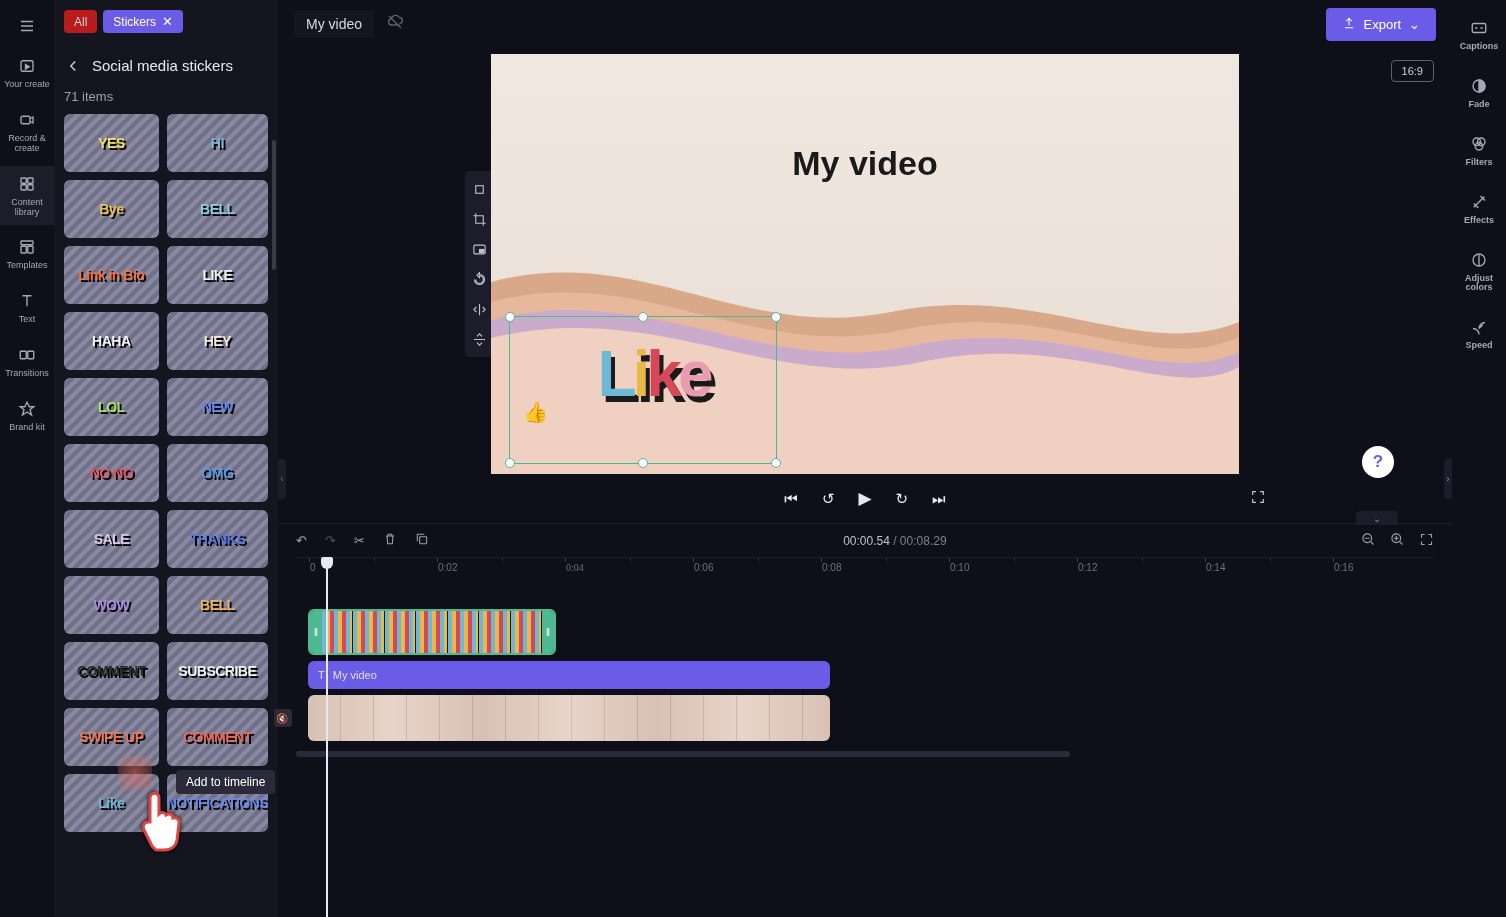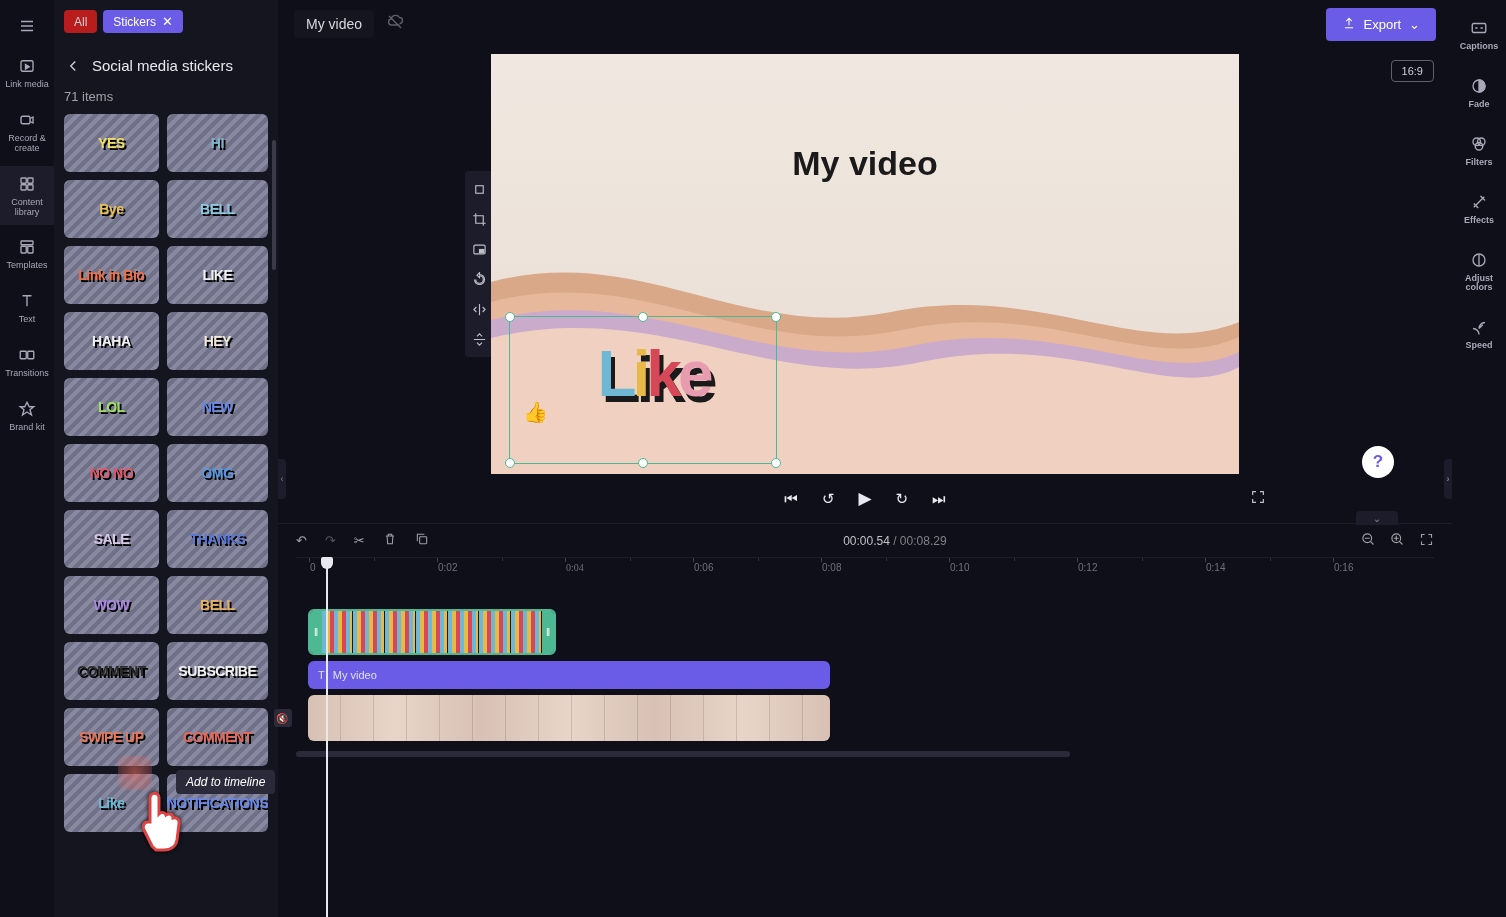--- a/index.html
+++ b/index.html
@@ -105,21 +105,21 @@
 
 .tl-hscroll { height: 6px; margin-top: 10px; position: relative; }
 .hscroll-thumb { position: absolute; left: 0; width: 68%; height: 100%; background: #2a2a3a; border-radius: 3px; cursor: pointer; }
 
 
 .right-rail { width: 54px; background: #0f0f1a; display: flex; flex-direction: column; align-items: center; padding-top: 8px; gap: 4px; position: relative; font-weight: bold; }
 .right-rail .rail-item { padding: 10px 0; }
 .right-collapse { position: absolute; left: -8px; top: 50%; width: 8px; height: 40px; background: #1c1c2a; border-radius: 4px 0 0 4px; display: flex; align-items: center; justify-content: center; color: #808088; font-size: 9px; cursor: pointer; }
 
 
-.add-tooltip { position: absolute; left: 176px; top: 770px; background: #2a2a3a; color: #fff; padding: 5px 10px; border-radius: 4px; font-size: 12px; z-index: 50; white-space: nowrap; font-style: italic; }
+.add-tooltip { position: absolute; left: 176px; top: 770px; background: #2a2a3a; color: #fff; padding: 5px 10px; border-radius: 4px; font-size: 12px; z-index: 50; white-space: nowrap; }
 .like-thumb-hover { position: absolute; left: 118px; top: 756px; width: 34px; height: 34px; border-radius: 6px; background: radial-gradient(circle, rgba(225,110,100,.6), rgba(225,110,100,.1)); z-index: 49; }
 .cursor-hand { position: absolute; left: 124px; top: 778px; z-index: 52; font-size: 56px; pointer-events: none; filter: drop-shadow(0 0 2px #000); }
 
 svg { width: 100%; height: 100%; }
 .ico { width: 18px; height: 18px; stroke: currentColor; fill: none; stroke-width: 1.8; }
 </style>
 </head>
 <body>
 
 <div class="app">
@@ -132,21 +132,21 @@
           </svg>
         </div>
     </div>
     <div class="rail-item">
       <div class="rail-icon">
           <svg class="ico" viewBox="0 0 24 24">
             <rect x="4" y="5" width="16" height="14" rx="2"></rect>
             <path d="M10 10l5 3-5 3z" fill="currentColor"></path>
           </svg>
         </div>
-      <span>Link media</span>
+      <span>Your create</span>
     </div>
     <div class="rail-item">
       <div class="rail-icon">
           <svg class="ico" viewBox="0 0 24 24">
             <rect x="4" y="7" width="12" height="10" rx="2"></rect>
             <path d="M16 10l4-2v8l-4-2"></path>
           </svg>
         </div>
       <span>Record &amp; create</span>
     </div>

